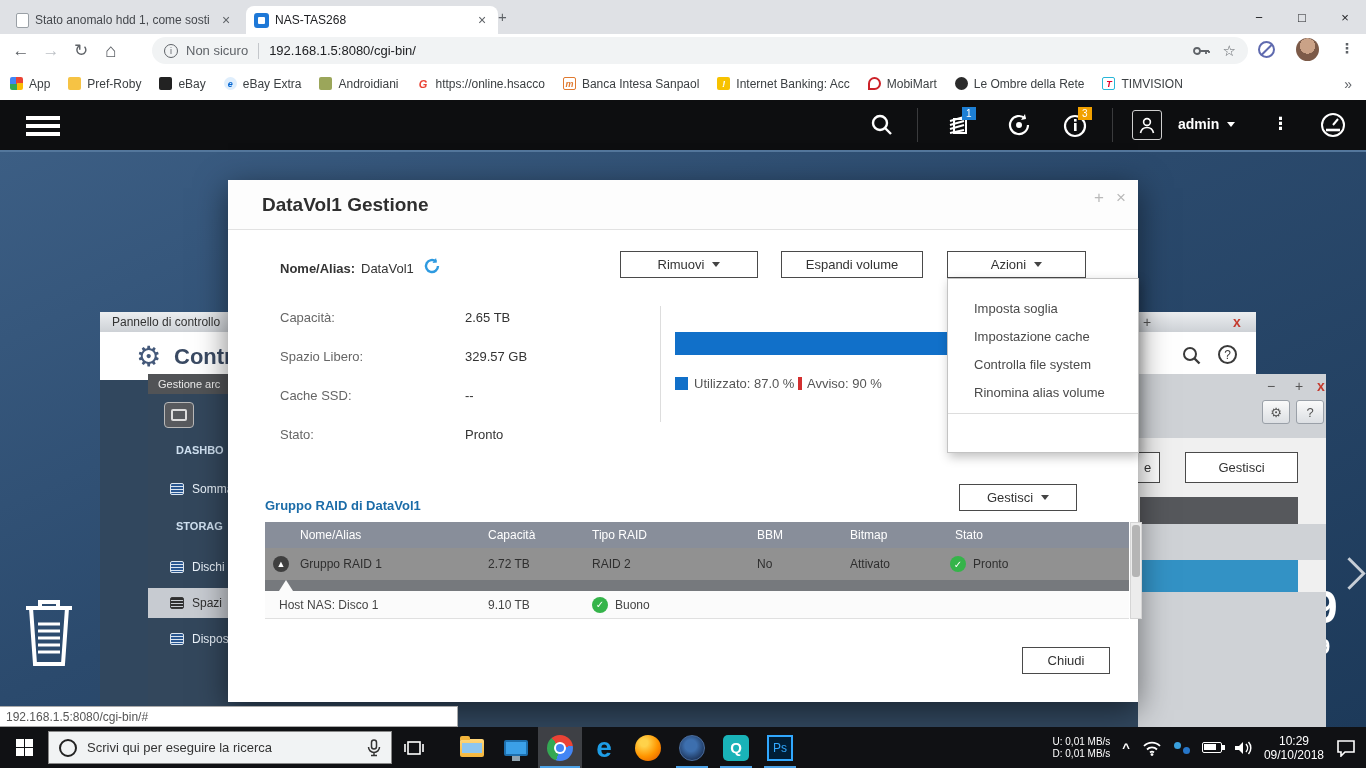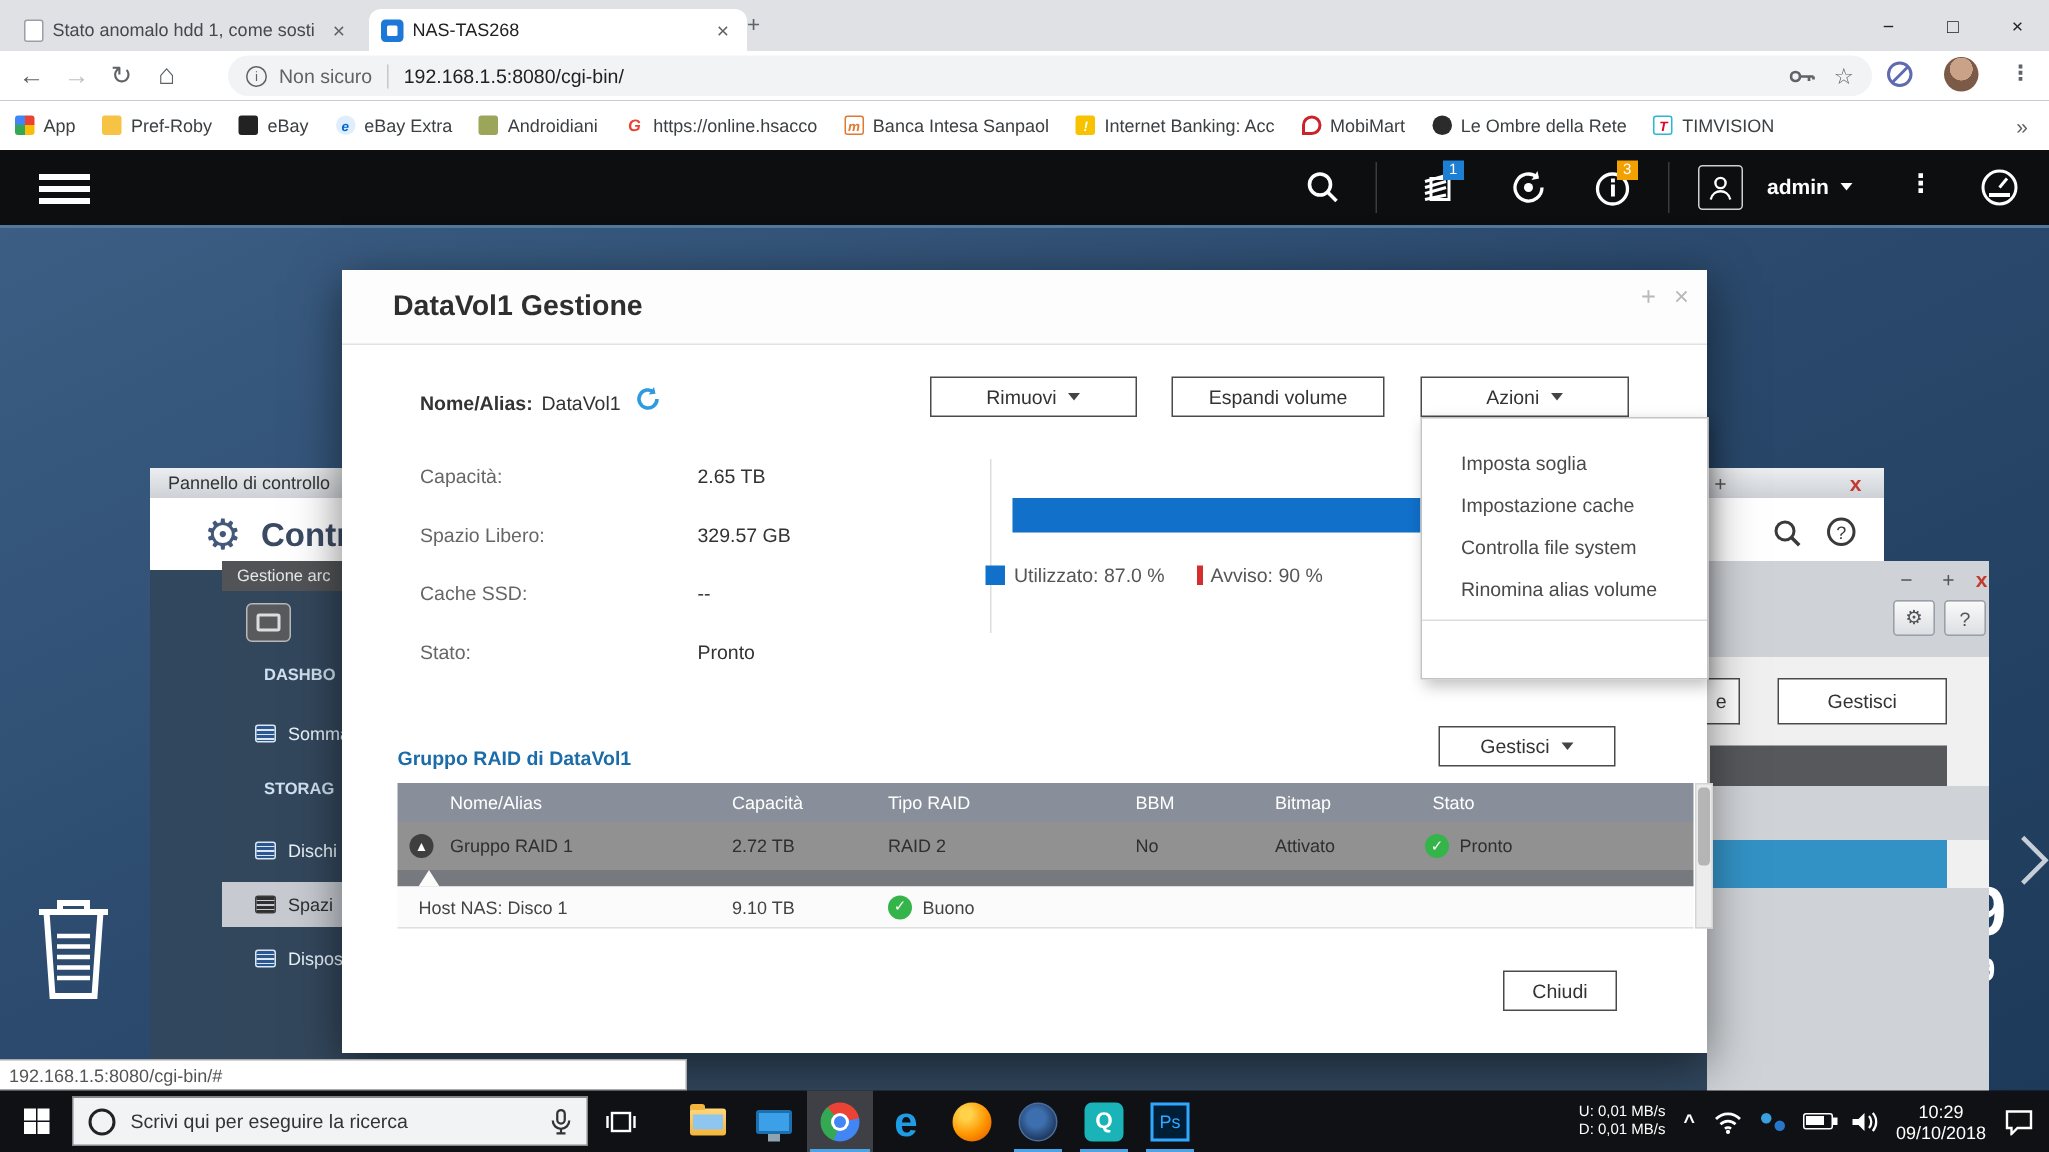--- a/index.html
+++ b/index.html
@@ -368,21 +368,21 @@
       <span class="abs val" style="left:237px;top:169px">329.57 GB</span>
       <span class="abs lbl" style="left:52px;top:208px">Cache SSD:</span>
       <span class="abs val" style="left:237px;top:208px">--</span>
       <span class="abs lbl" style="left:52px;top:247px">Stato:</span>
       <span class="abs val" style="left:237px;top:247px">Pronto</span>
 
       <i class="abs" style="left:432px;top:126px;width:1px;height:116px;background:#ddd"></i>
       <div class="abs" id="usagebar-track">
         <div id="usagebar-fill" style="width: 87%;"></div>
       </div>
-      <div class="abs" style="left:429px;top:196px;display:flex;align-items:center;gap:6px">
+      <div class="abs" style="left:447px;top:196px;display:flex;align-items:center;gap:6px">
         <i class="legend-sq"></i>
         <span class="lbl" style="color:#555">Utilizzato: 87.0 %</span>
       </div>
       <div class="abs" style="left:570px;top:196px;display:flex;align-items:center;gap:5px">
         <i class="legend-red"></i>
         <span class="lbl" style="color:#555">Avviso: 90 %</span>
       </div>
 
       <span class="abs" id="raid-heading">Gruppo RAID di DataVol1</span>
       <div class="abs btn" style="left:731px;top:304px;width:118px;height:27px">
@@ -420,21 +420,21 @@
         <div id="tbl-row2">
           <span class="tc" style="left:14px">Host NAS: Disco 1</span>
           <span class="tc" style="left:223px">9.10 TB</span>
           <span class="tc" style="left:327px;display:flex;align-items:center;gap:7px">
             <i class="chk">✓</i>
             <span>Buono</span>
           </span>
         </div>
       </div>
 
-      <div class="abs btn" style="left:774px;top:467px;width:76px;height:27px">
+      <div class="abs btn" style="left:794px;top:467px;width:88px;height:27px">
         <span>Chiudi</span>
       </div>
     </div>
 
     <div class="abs" id="menu" style="left:947px;top:126px">
       <div class="mi">Imposta soglia</div>
       <div class="mi">Impostazione cache</div>
       <div class="mi">Controlla file system</div>
       <div class="mi">Rinomina alias volume</div>
       <hr>

